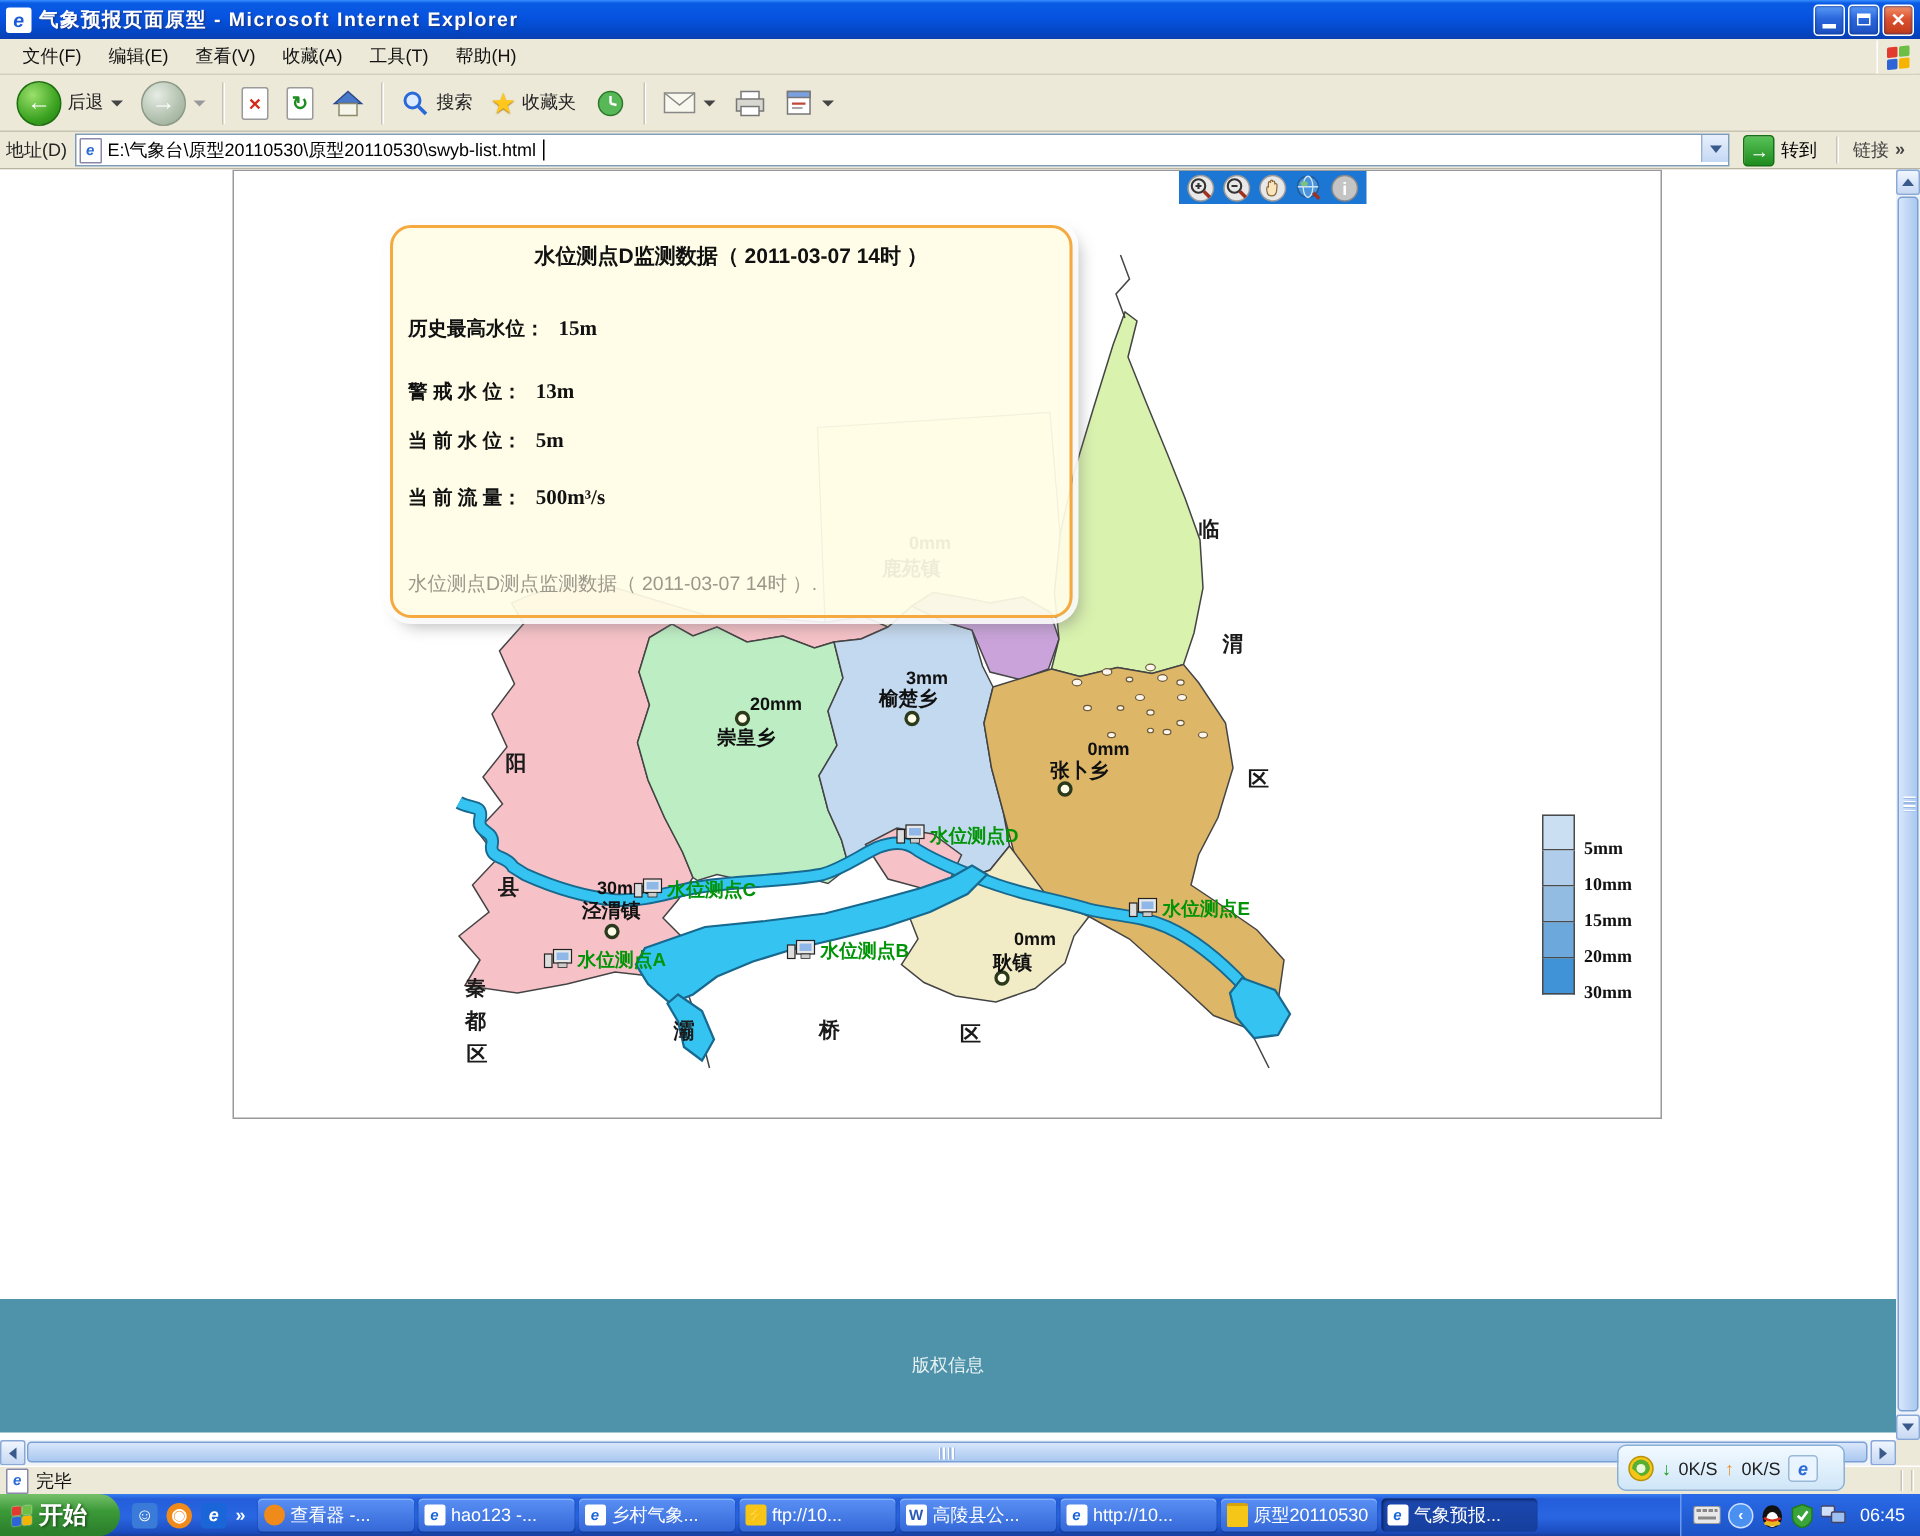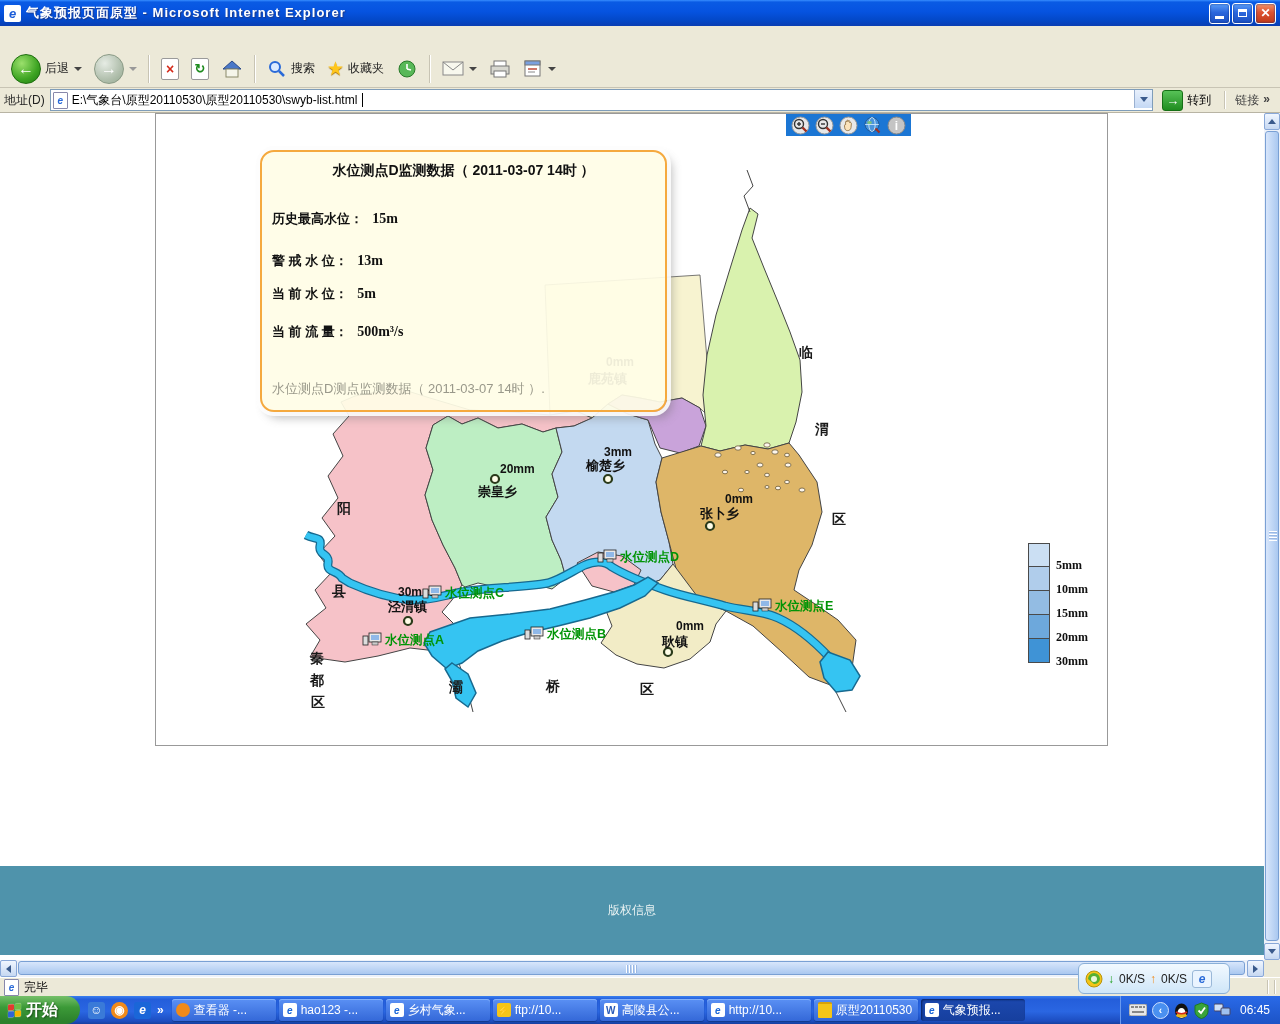--- a/index.html
+++ b/index.html
@@ -72,21 +72,21 @@
 
   
   .legend{position:absolute;left:1028px;top:430px;}
   .legend-row{display:flex;align-items:flex-end;height:24px;}
   .legend-sq{width:22px;height:24px;border:1px solid #4a4a4a;border-top:none;box-sizing:border-box;}
   .legend-row:first-child .legend-sq{border-top:1px solid #4a4a4a;}
   .legend-lab{font-weight:bold;font-size:12px;color:#111;margin-left:6px;margin-bottom:-6px;
     font-family:"Liberation Serif",serif;}
 
   
-  .popup{position:absolute;left:260px;top:37px;width:407px;height:262px;
+  .popup{position:absolute;left:260px;top:37px;width:455px;height:262px;
     background:rgba(255,253,230,0.93);border:2px solid #f5a93e;border-radius:14px;
     box-shadow:0 0 0 4px rgba(253,253,253,0.9),5px 6px 10px rgba(110,110,110,0.45);box-sizing:border-box;}
   .popup-title{position:absolute;left:0;top:10px;width:100%;text-align:center;font-weight:bold;font-size:14px;color:#111;}
   .pfield{position:absolute;left:10px;white-space:nowrap;}
   .pfield .plab{font-weight:bold;font-size:13px;color:#111;}
   .pfield .pval{font-family:"Liberation Serif",serif;font-size:14px;color:#111;margin-left:6px;font-weight:bold;}
   .popup-chart{position:absolute;left:140px;top:48px;width:275px;height:148px;background:#fff;}
   .popup-foot{position:absolute;left:10px;top:228px;font-size:13px;color:#99988a;}
 
   
@@ -160,20 +160,36 @@
     <div class="title">气象预报页面原型 - Microsoft Internet Explorer</div>
     <div class="winbtn">
         <span class="minbar"></span>
       </div>
     <div class="winbtn">
         <span class="restbox"></span>
       </div>
     <div class="winbtn close">✕</div>
   </div>
 
+  <div class="menubar">
+    <span class="menu-item">文件(F)</span>
+    <span class="menu-item">编辑(E)</span>
+    <span class="menu-item">查看(V)</span>
+    <span class="menu-item">收藏(A)</span>
+    <span class="menu-item">工具(T)</span>
+    <span class="menu-item">帮助(H)</span>
+    <div class="winlogo">
+      <span class="flag">
+          <i style="background:#e23a2e"></i>
+          <i style="background:#6cbe45"></i>
+          <i style="background:#2f64d6"></i>
+          <i style="background:#f4b400"></i>
+        </span>
+    </div>
+  </div>
 
   <div class="toolbar">
     <div class="tbtn">
       <span class="circle-ico back-circ">←</span>
       <span>后退</span>
       <span class="caret-down"></span>
     </div>
     <div class="tbtn">
       <span class="circle-ico fwd-circ">→</span>
       <span class="caret-down" style="border-top-color:#999"></span>

